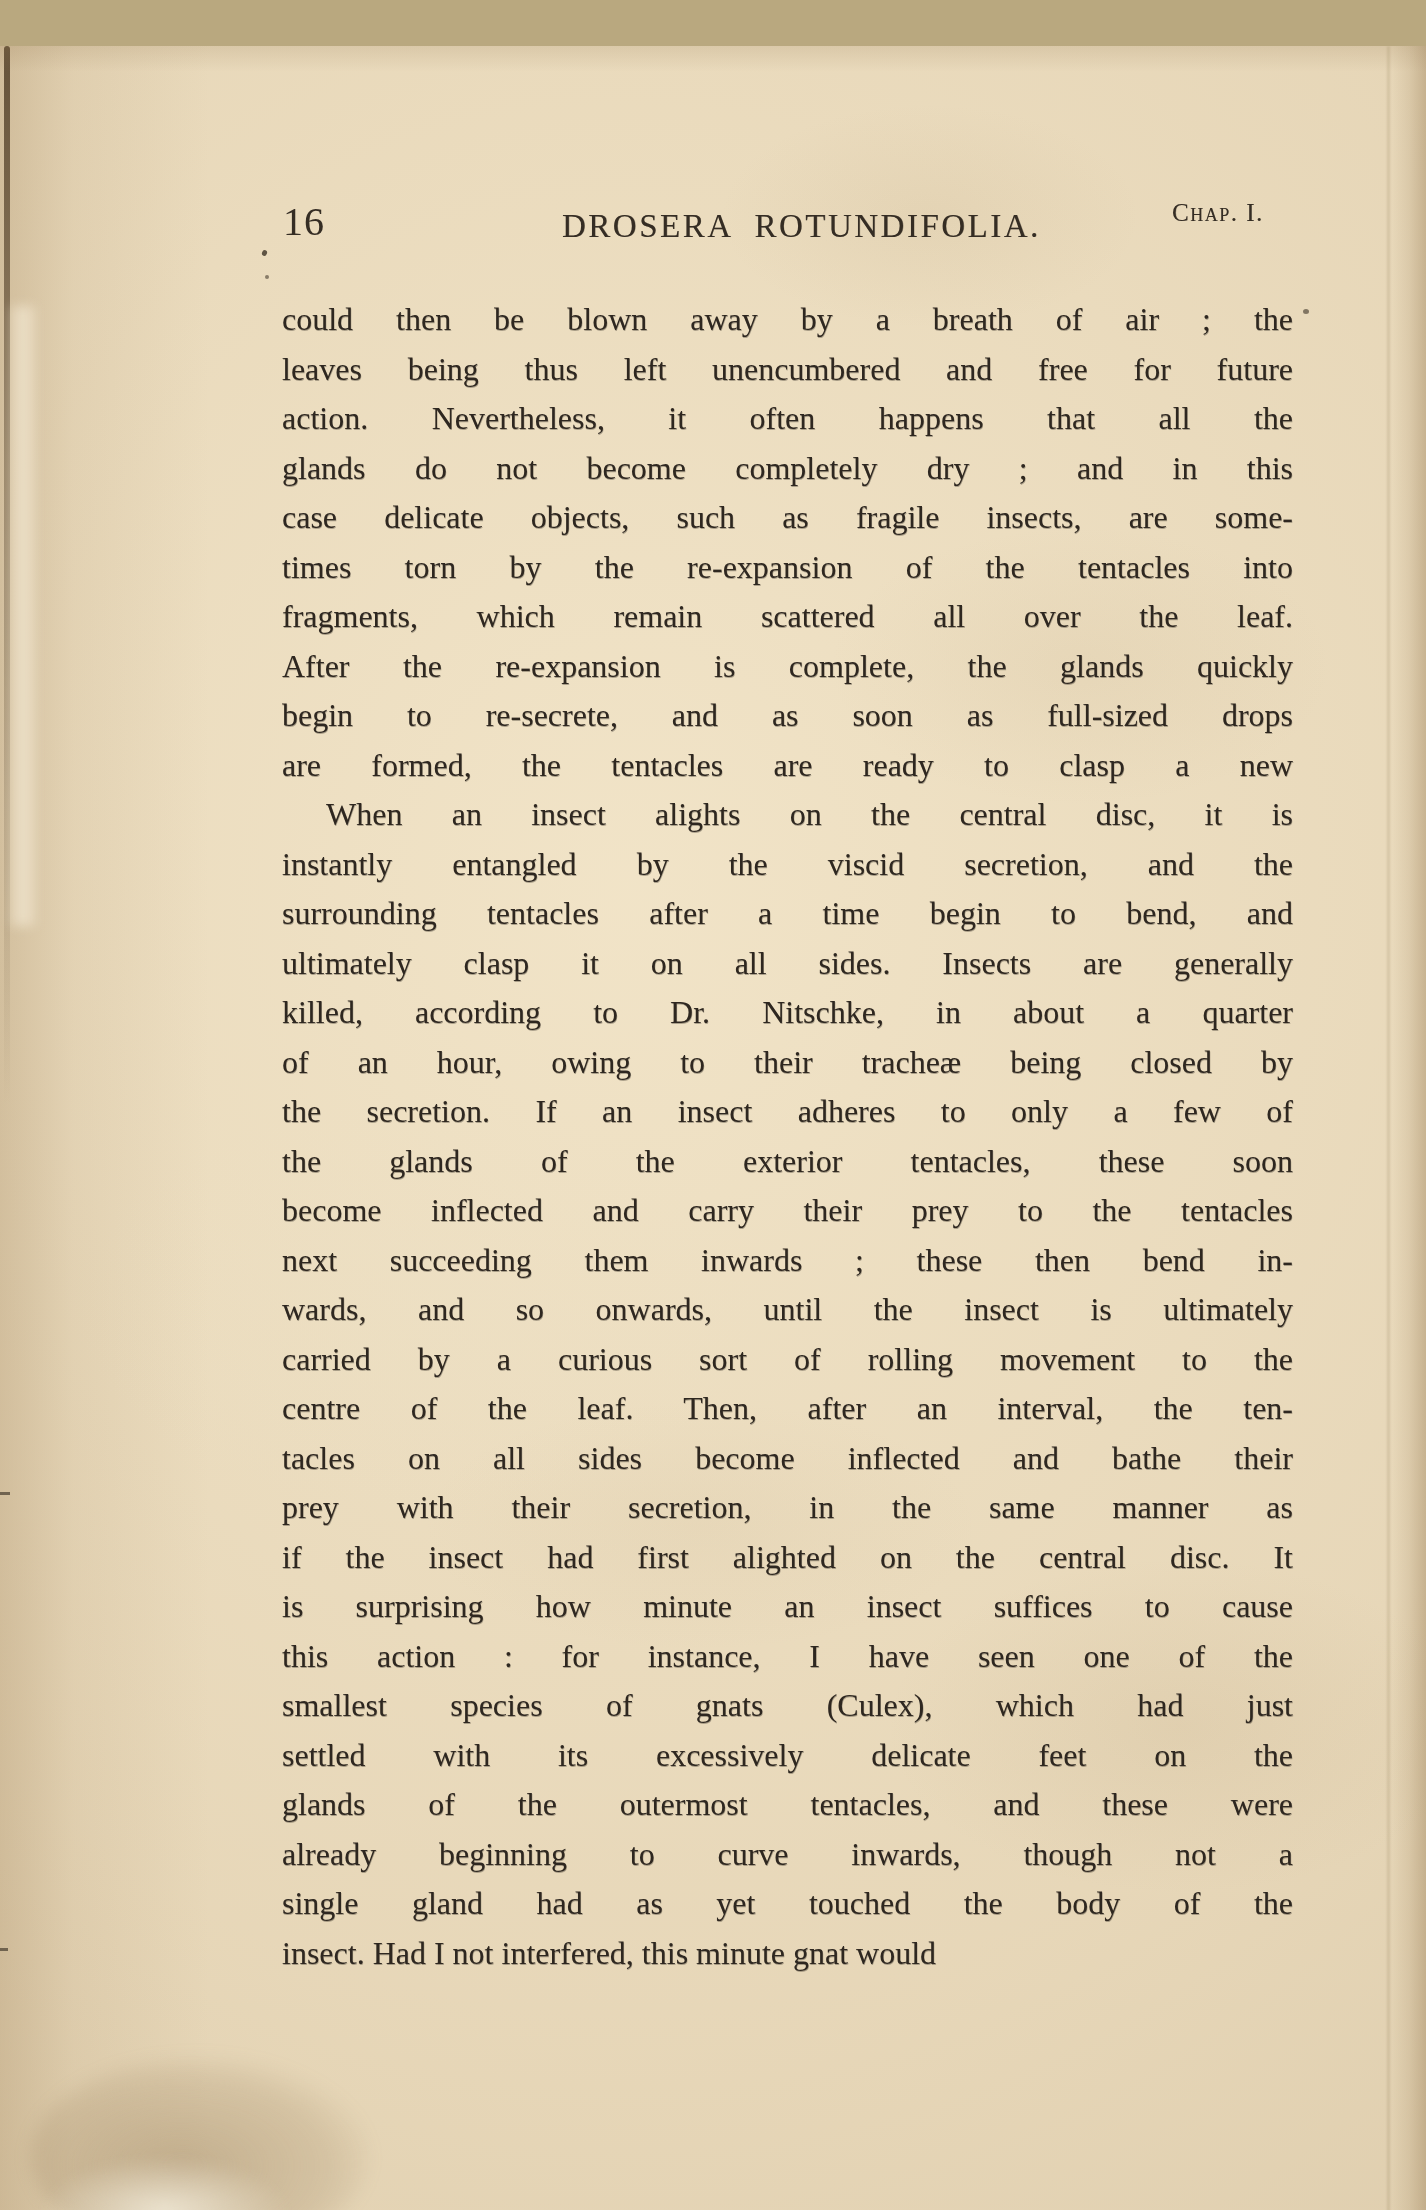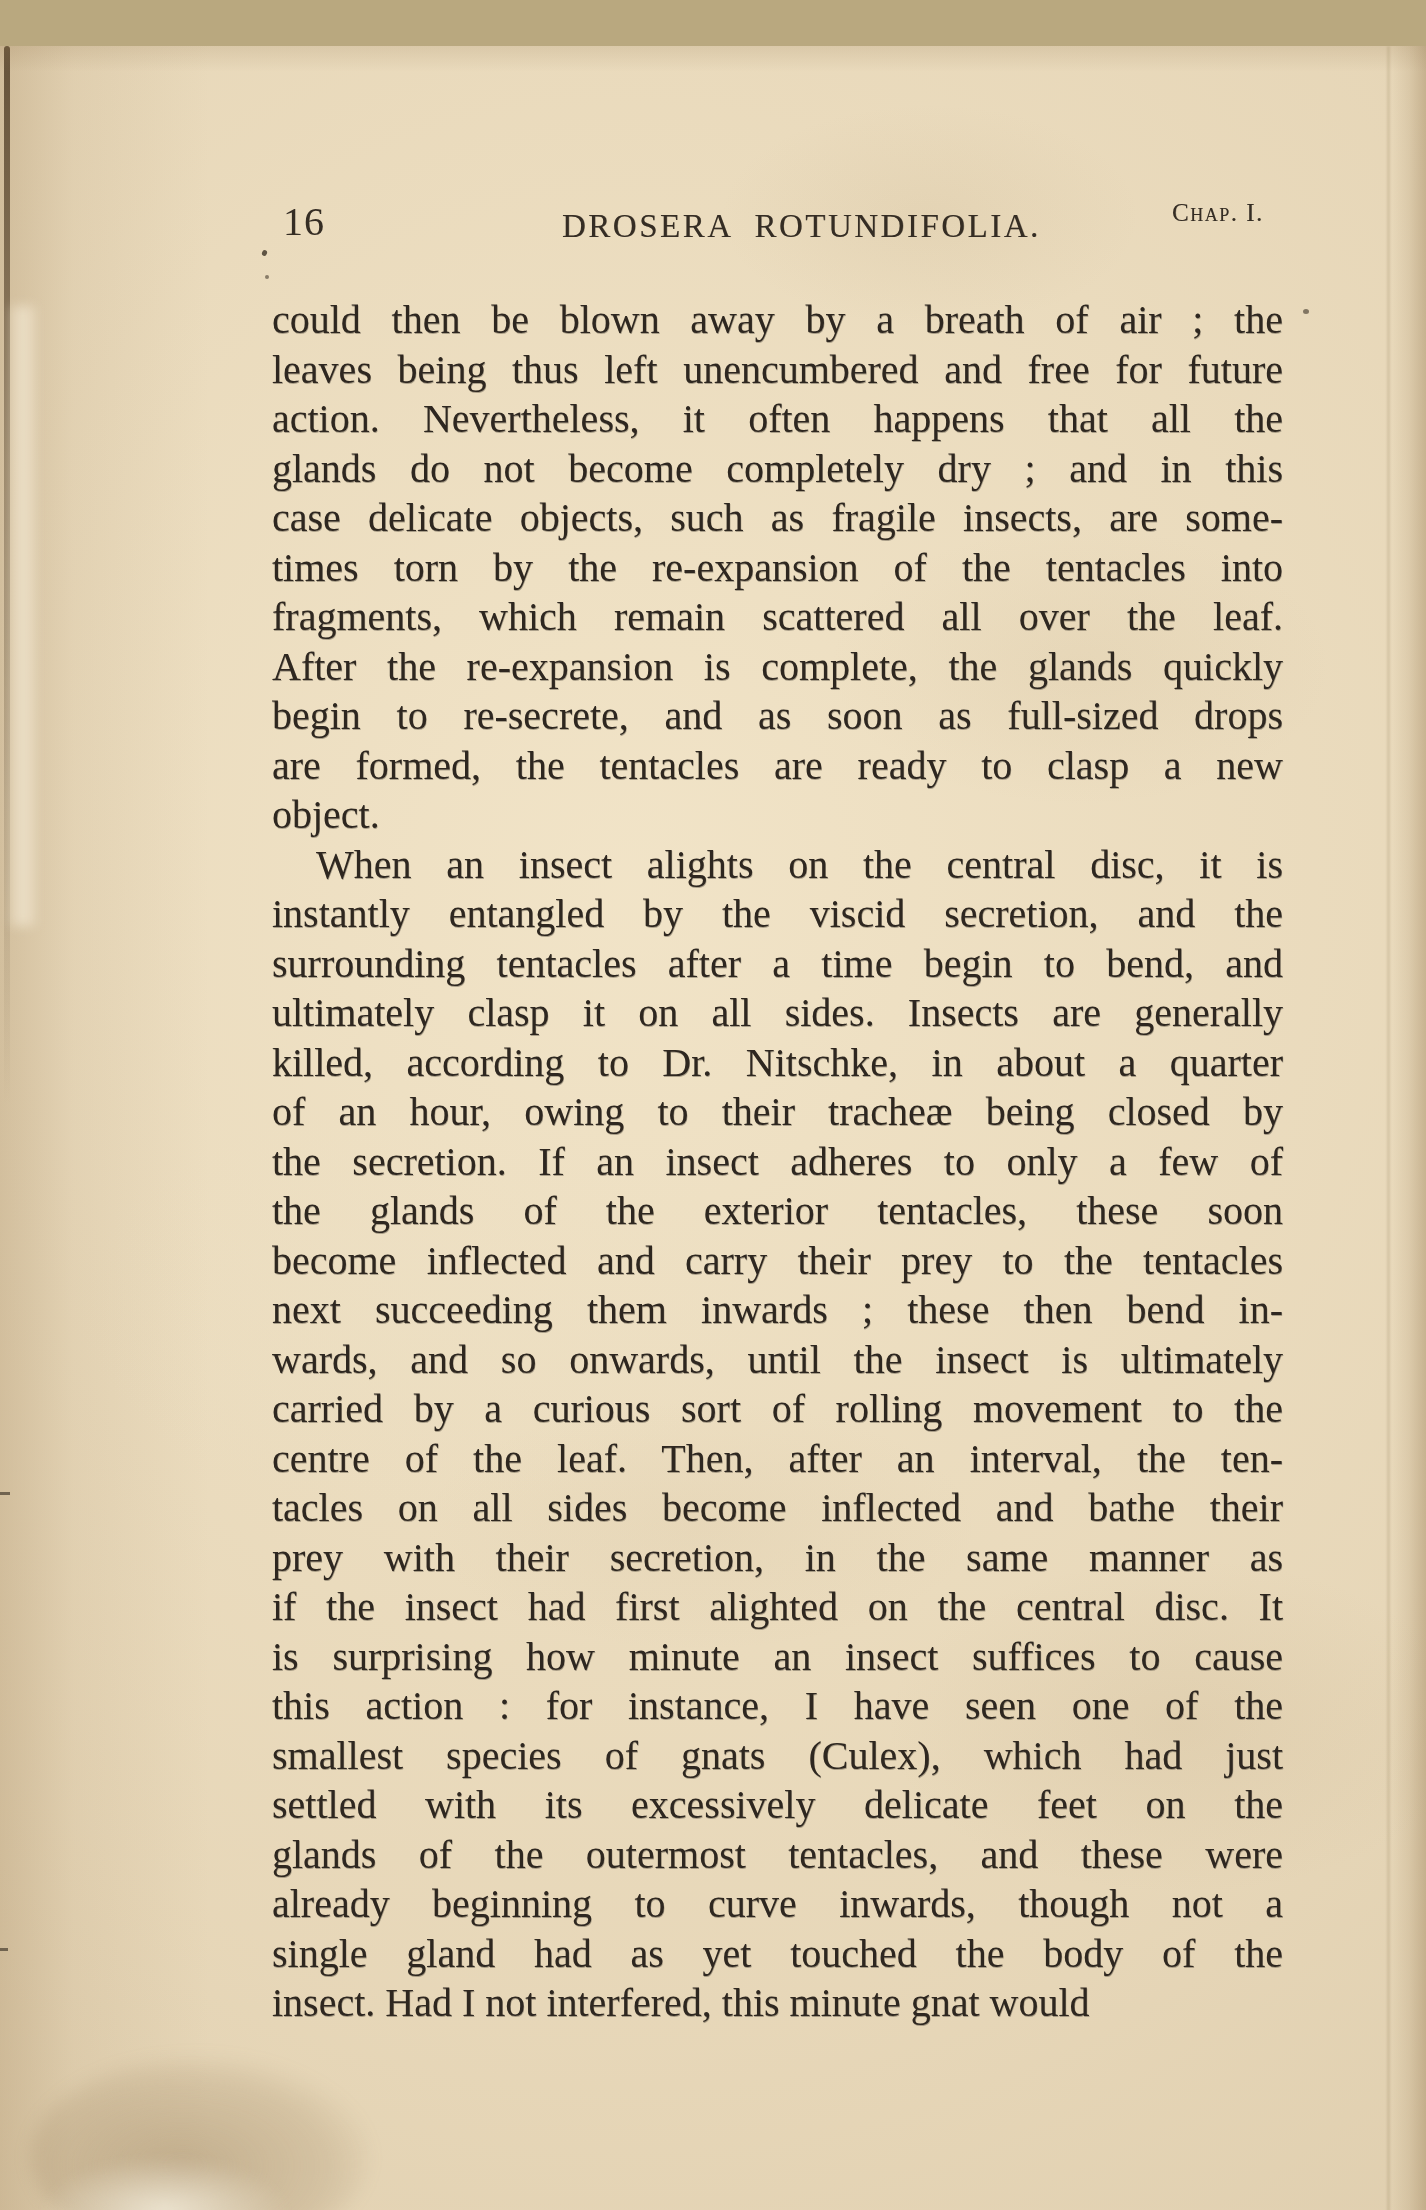--- a/index.html
+++ b/index.html
@@ -104,22 +104,22 @@
   .chapter-label {
     position: absolute; left: 1172px; top: 154px;
     font-size: 25px; line-height: 1;
     font-variant: small-caps; letter-spacing: 1.5px;
     color: #352d24;
     text-shadow: 0.4px 0.4px 0.5px rgba(53,45,36,0.4);
   }
 
   
   .body-text {
-    position: absolute; left: 272px; top: 249px; width: 1011px;
-    font-size: 40px; line-height: 49.5px;
+    position: absolute; left: 282px; top: 249px; width: 1011px;
+    font-size: 32px; line-height: 49.5px;
     text-shadow: 0.5px 0.5px 0.6px rgba(46,39,32,0.35);
   }
   .line {
     height: 49.5px;
     text-align: justify;
     text-align-last: justify;
     text-justify: inter-word;
     white-space: normal;
   }
   .line.flush { text-align-last: left; }
@@ -157,21 +157,20 @@
       <div class="line">could then be blown away by a breath of air ; the</div>
       <div class="line">leaves being thus left unencumbered and free for future</div>
       <div class="line">action. Nevertheless, it often happens that all the</div>
       <div class="line">glands do not become completely dry ; and in this</div>
       <div class="line">case delicate objects, such as fragile insects, are some-</div>
       <div class="line">times torn by the re-expansion of the tentacles into</div>
       <div class="line">fragments, which remain scattered all over the leaf.</div>
       <div class="line">After the re-expansion is complete, the glands quickly</div>
       <div class="line">begin to re-secrete, and as soon as full-sized drops</div>
       <div class="line">are formed, the tentacles are ready to clasp a new</div>
-      <div class="line flush">object.</div>
       <div class="line indent">When an insect alights on the central disc, it is</div>
       <div class="line">instantly entangled by the viscid secretion, and the</div>
       <div class="line">surrounding tentacles after a time begin to bend, and</div>
       <div class="line">ultimately clasp it on all sides. Insects are generally</div>
       <div class="line">killed, according to Dr. Nitschke, in about a quarter</div>
       <div class="line">of an hour, owing to their tracheæ being closed by</div>
       <div class="line">the secretion. If an insect adheres to only a few of</div>
       <div class="line">the glands of the exterior tentacles, these soon</div>
       <div class="line">become inflected and carry their prey to the tentacles</div>
       <div class="line">next succeeding them inwards ; these then bend in-</div>

